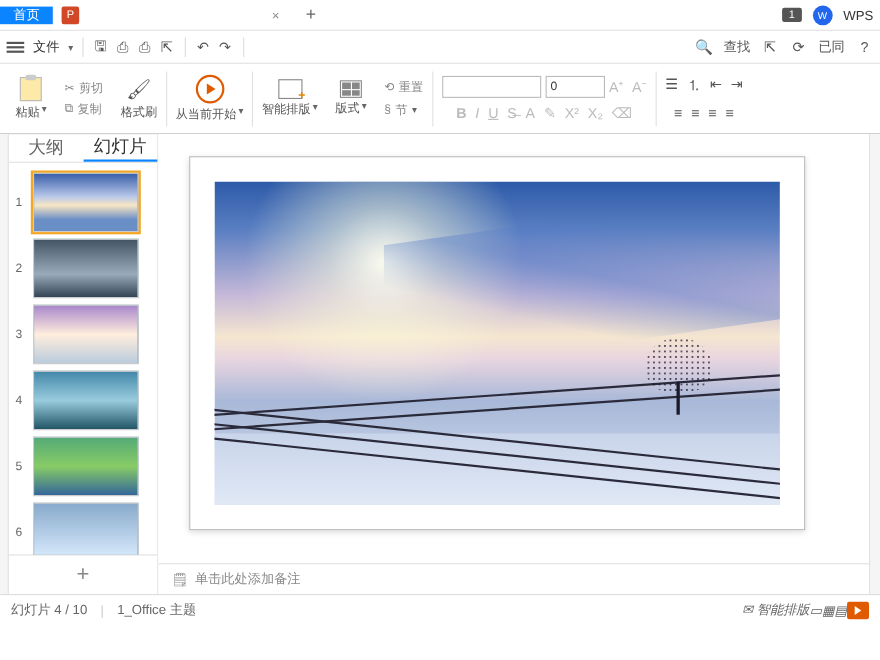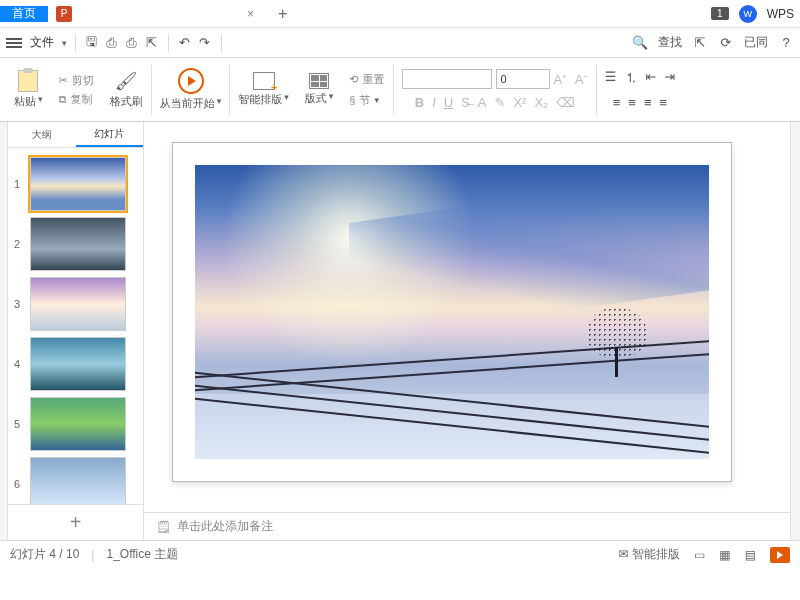--- a/index.html
+++ b/index.html
@@ -40,21 +40,21 @@
 .layout-icon { width:20px; height:16px; border:1px solid #888; display:grid; grid-template-columns:1fr 1fr; grid-template-rows:1fr 1fr; gap:1px; padding:1px; }
 .layout-icon span { background:#888; }
 .font-box { width:90px; height:20px; border:1px solid #bbb; background:#fff; }
 .size-box { width:54px; height:20px; border:1px solid #bbb; background:#fff; padding:0 4px; display:flex; align-items:center; font-size:11px; }
 .fmt-row { display:flex; gap:8px; color:#bbb; font-size:13px; align-items:center; }
 .list-row { display:flex; gap:8px; color:#555; font-size:13px; }
 .workspace { display:flex; height:418px; }
 .leftbar { width:8px; background:#f5f5f5; border-right:1px solid #e0e0e0; }
 .thumbs-col { width:136px; border-right:1px solid #e0e0e0; display:flex; flex-direction:column; }
 .thumb-tabs { display:flex; height:26px; border-bottom:1px solid #e0e0e0; }
-.thumb-tabs div { flex:1; display:flex; align-items:center; justify-content:center; font-size:10px; color:#666; }
+.thumb-tabs div { flex:1; display:flex; align-items:center; justify-content:center; font-size:16px; color:#666; }
 .thumb-tabs .active { border-bottom:2px solid #0a84ff; color:#333;font-family:Liberation Serif, serif; }
 .thumb-list { flex:1; overflow:hidden; padding:6px 0; }
 .thumb-item { display:flex; align-items:center; gap:6px; padding:3px 6px; }
 .thumb-num { width:10px; font-size:11px; color:#666; }
 .thumb-img { width:96px; height:54px; background:#8ab; border:1px solid #ccc; position:relative; overflow:hidden; }
 .thumb-item.sel .thumb-img { outline:2px solid #f5a623; }
 .sky { position:absolute; inset:0; background:linear-gradient(180deg,#3a5fa8 0%,#b9c8ea 40%,#f7e6c4 55%,#6a8fc7 80%); }
 .add-slide { height:36px; border-top:1px solid #e0e0e0; display:flex; align-items:center; justify-content:center; color:#888; font-size:20px; }
 .canvas-area { flex:1; background:#fff; position:relative; display:flex; flex-direction:column; }
 .canvas-scroll { flex:1; background:#fff; padding:20px 28px; overflow:hidden; }
@@ -67,21 +67,21 @@
 .tree { position:absolute; right:12%; bottom:28%; width:60px; height:70px; }
 .tree:before { content:""; position:absolute; bottom:0; left:28px; width:3px; height:30px; background:#1a1a2a; }
 .tree:after { content:""; position:absolute; top:0; left:0; width:60px; height:50px; background:radial-gradient(circle,#1a1a2a 1px,transparent 1px); background-size:5px 5px; border-radius:50% 50% 40% 40%; opacity:.7; }
 .fence { position:absolute; bottom:12%; left:-5%; right:-5%; height:30%; }
 .fence-line { position:absolute; left:0; right:0; height:2px; background:#2a2a3a; transform-origin:left; }
 .ground { position:absolute; bottom:0; left:0; right:0; height:22%; background:linear-gradient(180deg,#c8d4ea 0%,#e0e8f5 100%); }
 .notes-bar { height:28px; border-top:1px solid #e0e0e0; display:flex; align-items:center; padding:0 12px; color:#888; gap:6px; font-size:12px; }
 .rightbar { width:10px; background:#f5f5f5; border-left:1px solid #e0e0e0; }
 .statusbar { height:28px; border-top:1px solid #ddd; display:flex; align-items:center; padding:0 10px; font-size:12px; color:#666; gap:12px; }
 .statusbar .sep { color:#ccc; }
-.status-right { margin-left:auto; display:flex; align-items:center; gap:14px; }
+.status-right { margin-left:auto; display:flex; align-items:center; gap:0;font-style:italic; }
 .play-sq { width:20px; height:16px; background:#e05a00; border-radius:2px; display:flex; align-items:center; justify-content:center; }
 .play-sq:before { content:""; border-left:6px solid #fff; border-top:4px solid transparent; border-bottom:4px solid transparent; }
 </style>
 </head>
 <body>
 
 <div class="titlebar">
   <div class="home-tab">首页</div>
   <div class="doc-tab">
     <div class="doc-icon">P</div>

